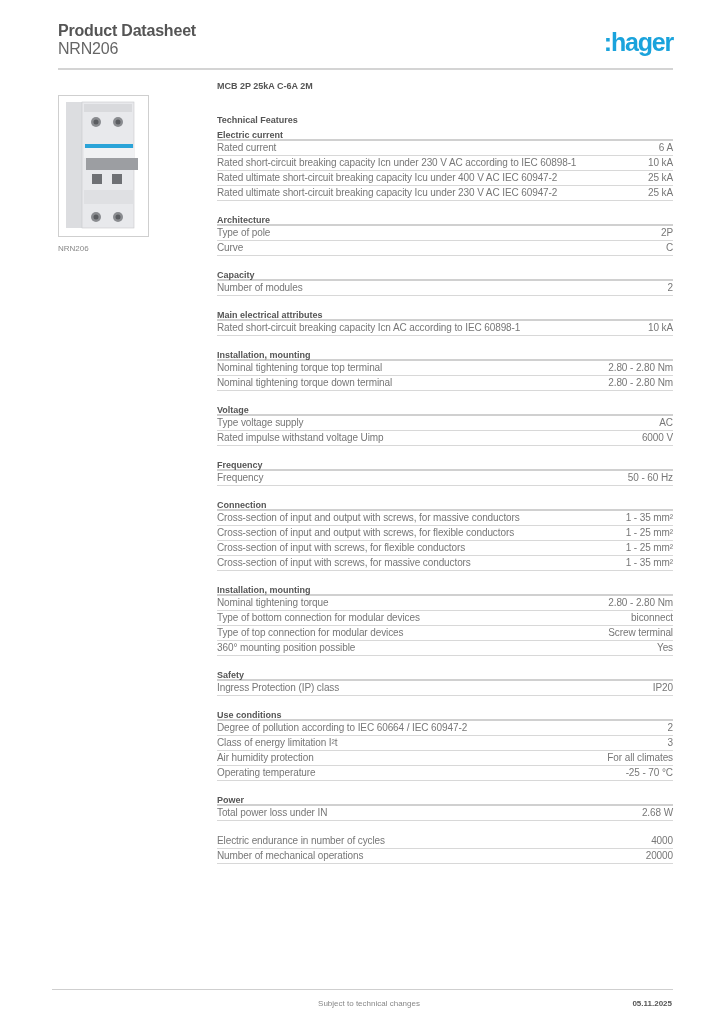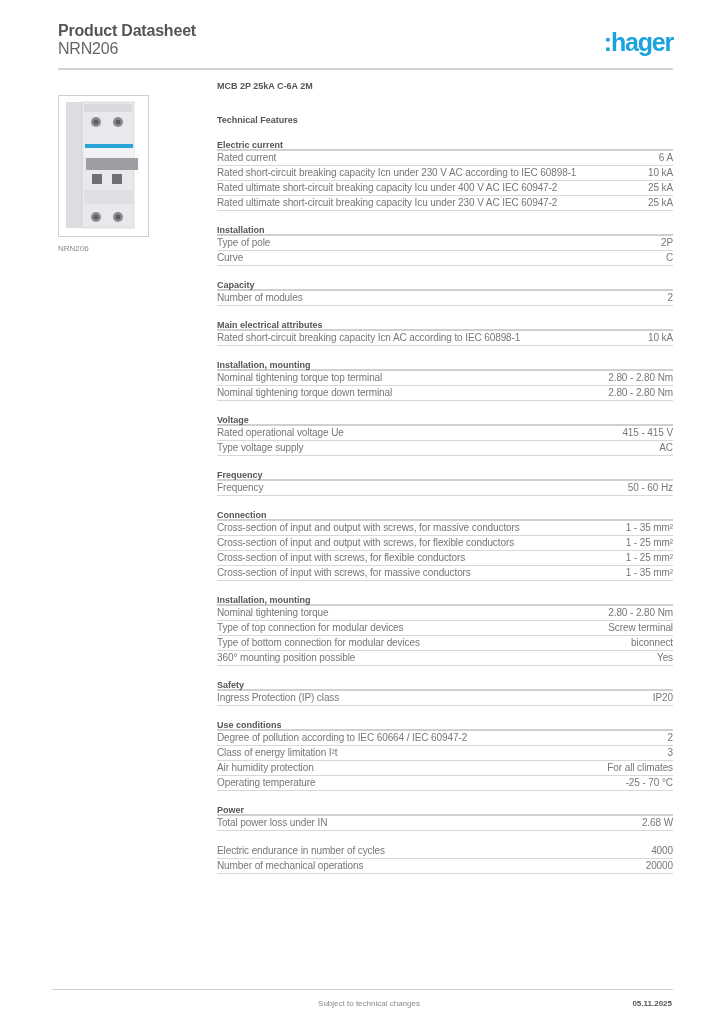--- a/index.html
+++ b/index.html
@@ -14,21 +14,21 @@
 
   .product-box { position: absolute; left: 58px; top: 95px; width: 91px; height: 142px; border: 1px solid #cfcfcf; background: #fff; }
   .product-caption { position: absolute; left: 58px; top: 244px; font-size: 8px; color: #888; }
 
   .breaker { position: absolute; left: 5px; top: 4px; width: 78px; height: 132px; }
 
   .main { position: absolute; left: 217px; top: 80px; width: 456px; }
   .product-name { font-size: 9px; font-weight: bold; color: #555; height: 12px; line-height: 12px; }
   .tech-title { font-size: 9px; font-weight: bold; color: #555; margin-top: 22px; height: 12px; line-height: 12px; }
   .section { margin-top: 13px; }
-  .section.first { margin-top: 13px; }
+  .section.first { margin-top: 3px; }
   .sec-head { font-size: 9px; font-weight: bold; color: #555; height: 12px; line-height: 12px; border-bottom: 2px solid #d0d0d0; }
   .row { display: flex; justify-content: space-between; font-size: 10px; color: #777; height: 15px; line-height: 13px; border-bottom: 1.5px solid #d8d8d8; letter-spacing: -0.1px; }
   .row .lbl { white-space: nowrap; }
   .row .val { white-space: nowrap; text-align: right; }
 
   .footer-rule { position: absolute; left: 52px; top: 989px; width: 621px; height: 1px; background: #cfcfcf; }
   .footer-note { position: absolute; left: 0; width: 738px; top: 999px; text-align: center; font-size: 8px; color: #888; }
   .footer-date { position: absolute; right: 52px; top: 999px; font-size: 8px; font-weight: bold; color: #555; text-align: right; }
 </style>
 </head>
@@ -81,21 +81,21 @@
         <div class="row">
           <span class="lbl">Rated ultimate short-circuit breaking capacity Icu under 400 V AC IEC 60947-2</span>
           <span class="val">25 kA</span>
         </div>
         <div class="row">
           <span class="lbl">Rated ultimate short-circuit breaking capacity Icu under 230 V AC IEC 60947-2</span>
           <span class="val">25 kA</span>
         </div>
       </div>
       <div class="section">
-        <div class="sec-head">Installation</div>
+        <div class="sec-head">Architecture</div>
         <div class="row">
           <span class="lbl">Type of pole</span>
           <span class="val">2P</span>
         </div>
         <div class="row">
           <span class="lbl">Curve</span>
           <span class="val">C</span>
         </div>
       </div>
       <div class="section">
@@ -119,27 +119,27 @@
           <span class="val">2.80 - 2.80 Nm</span>
         </div>
         <div class="row">
           <span class="lbl">Nominal tightening torque down terminal</span>
           <span class="val">2.80 - 2.80 Nm</span>
         </div>
       </div>
       <div class="section">
         <div class="sec-head">Voltage</div>
         <div class="row">
-          <span class="lbl">Rated operational voltage Ue</span>
-          <span class="val">415 - 415 V</span>
-        </div>
-        <div class="row">
           <span class="lbl">Type voltage supply</span>
           <span class="val">AC</span>
         </div>
+        <div class="row">
+          <span class="lbl">Rated impulse withstand voltage Uimp</span>
+          <span class="val">6000 V</span>
+        </div>
       </div>
       <div class="section">
         <div class="sec-head">Frequency</div>
         <div class="row">
           <span class="lbl">Frequency</span>
           <span class="val">50 - 60 Hz</span>
         </div>
       </div>
       <div class="section">
         <div class="sec-head">Connection</div>
@@ -160,26 +160,26 @@
           <span class="val">1 - 35 mm²</span>
         </div>
       </div>
       <div class="section">
         <div class="sec-head">Installation, mounting</div>
         <div class="row">
           <span class="lbl">Nominal tightening torque</span>
           <span class="val">2.80 - 2.80 Nm</span>
         </div>
         <div class="row">
+          <span class="lbl">Type of bottom connection for modular devices</span>
+          <span class="val">biconnect</span>
+        </div>
+        <div class="row">
           <span class="lbl">Type of top connection for modular devices</span>
           <span class="val">Screw terminal</span>
-        </div>
-        <div class="row">
-          <span class="lbl">Type of bottom connection for modular devices</span>
-          <span class="val">biconnect</span>
         </div>
         <div class="row">
           <span class="lbl">360° mounting position possible</span>
           <span class="val">Yes</span>
         </div>
       </div>
       <div class="section">
         <div class="sec-head">Safety</div>
         <div class="row">
           <span class="lbl">Ingress Protection (IP) class</span>

